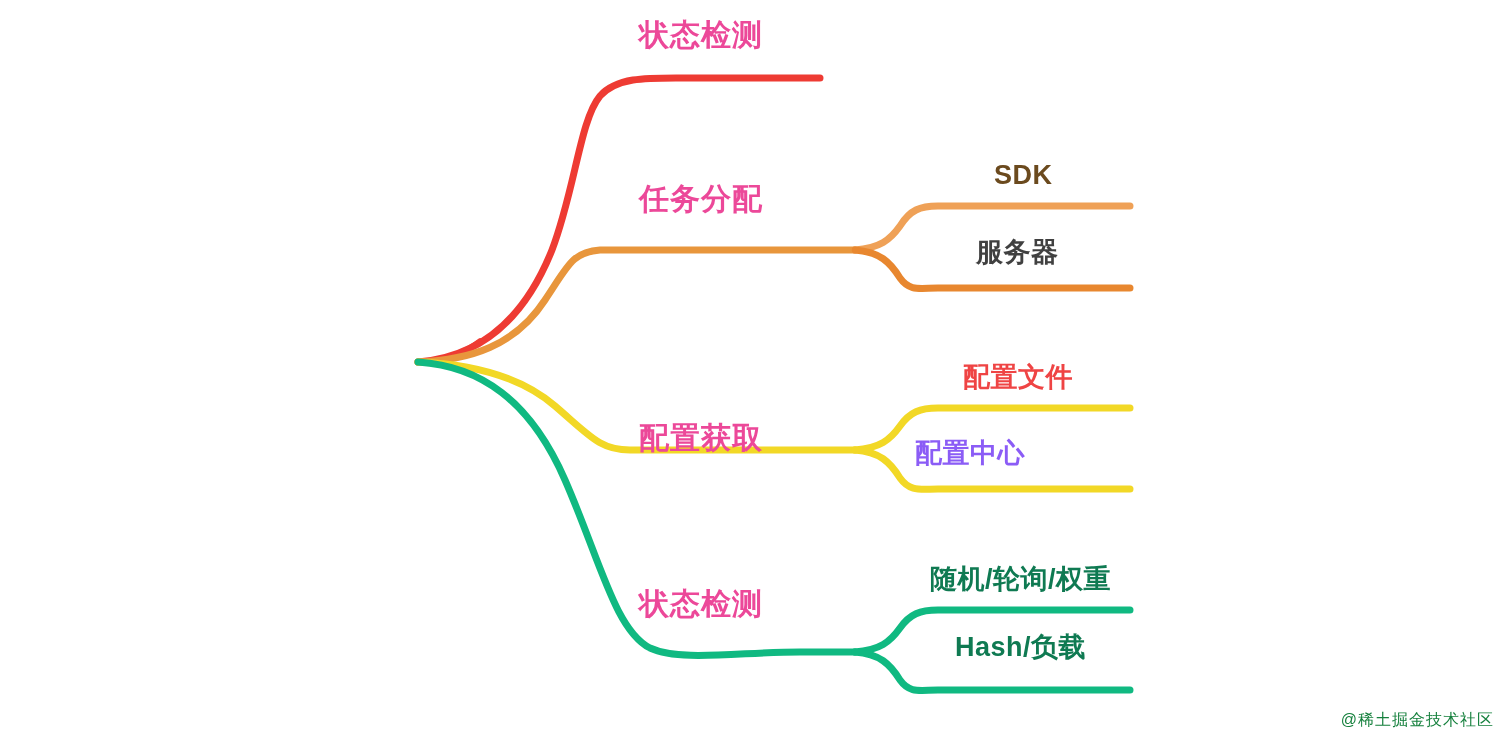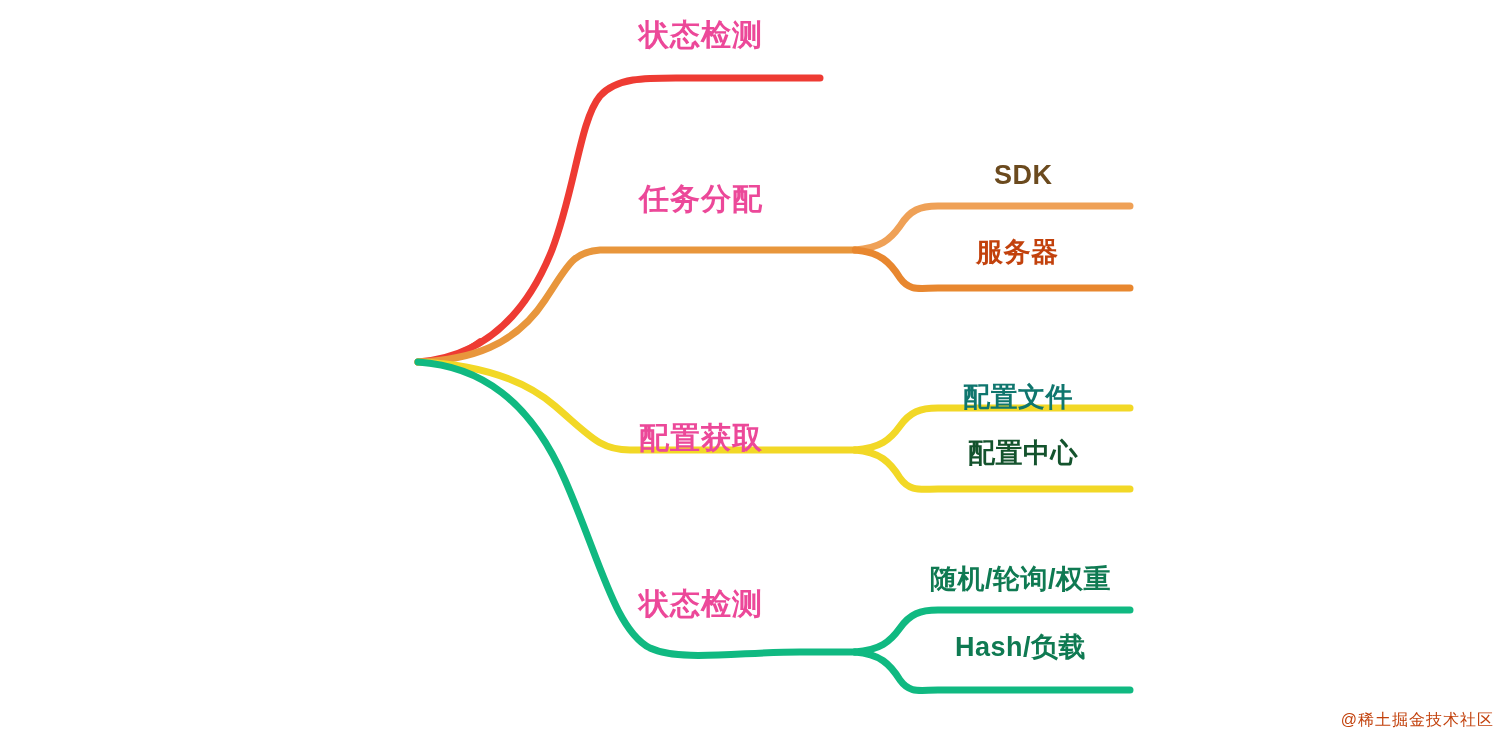--- a/index.html
+++ b/index.html
@@ -48,21 +48,21 @@
   .leaf-label {
     font-size: 27px;
     font-weight: 700;
     letter-spacing: 0.5px;
   }
   .watermark {
     position: absolute;
     right: 18px;
     bottom: 14px;
     font-size: 16px;
-    color: #c2410c;
+    color: #15803d;
     letter-spacing: 1px;
     white-space: nowrap;
   }
 </style>
 </head>
 <body>
 
 <div id="canvas">
 
   <svg class="mindmap-svg" viewBox="0 0 1512 745" xmlns="http://www.w3.org/2000/svg">
@@ -95,25 +95,25 @@
   <div class="node-label branch-label" style="left:639px; top:20px;">状态检测</div>
 
   <div class="node-label branch-label" style="left:639px; top:184px;">任务分配</div>
 
   <div class="node-label branch-label" style="left:639px; top:387px;margin-top:36px;">配置获取</div>
 
   <div class="node-label branch-label" style="left:639px; top:589px;">状态检测</div>
 
   <div class="node-label leaf-label" style="left:994px; top:162px; color:#6b4a1e;">SDK</div>
 
-  <div class="node-label leaf-label" style="left:976px; top:239px; color:#c2410c;text-align:center;">服务器</div>
+  <div class="node-label leaf-label" style="left:976px; top:239px; color:#404040;text-align:center;">服务器</div>
 
-  <div class="node-label leaf-label" style="left:963px; top:384px; color:#0f766e;">配置文件</div>
+  <div class="node-label leaf-label" style="left:963px; top:364px; color:#ef4444;">配置文件</div>
 
-  <div class="node-label leaf-label" style="left:968px; top:440px; color:#14532d;">配置中心</div>
+  <div class="node-label leaf-label" style="left:915px; top:440px; color:#8b5cf6;">配置中心</div>
 
   <div class="node-label leaf-label" style="left:930px; top:566px; color:#0f7a52;text-align:right;">随机/轮询/权重</div>
 
   <div class="node-label leaf-label" style="left:955px; top:634px; color:#0f7a52;">Hash/负载</div>
 
   <div class="watermark">@稀土掘金技术社区</div>
 
 </div>
 
 </body></html>

